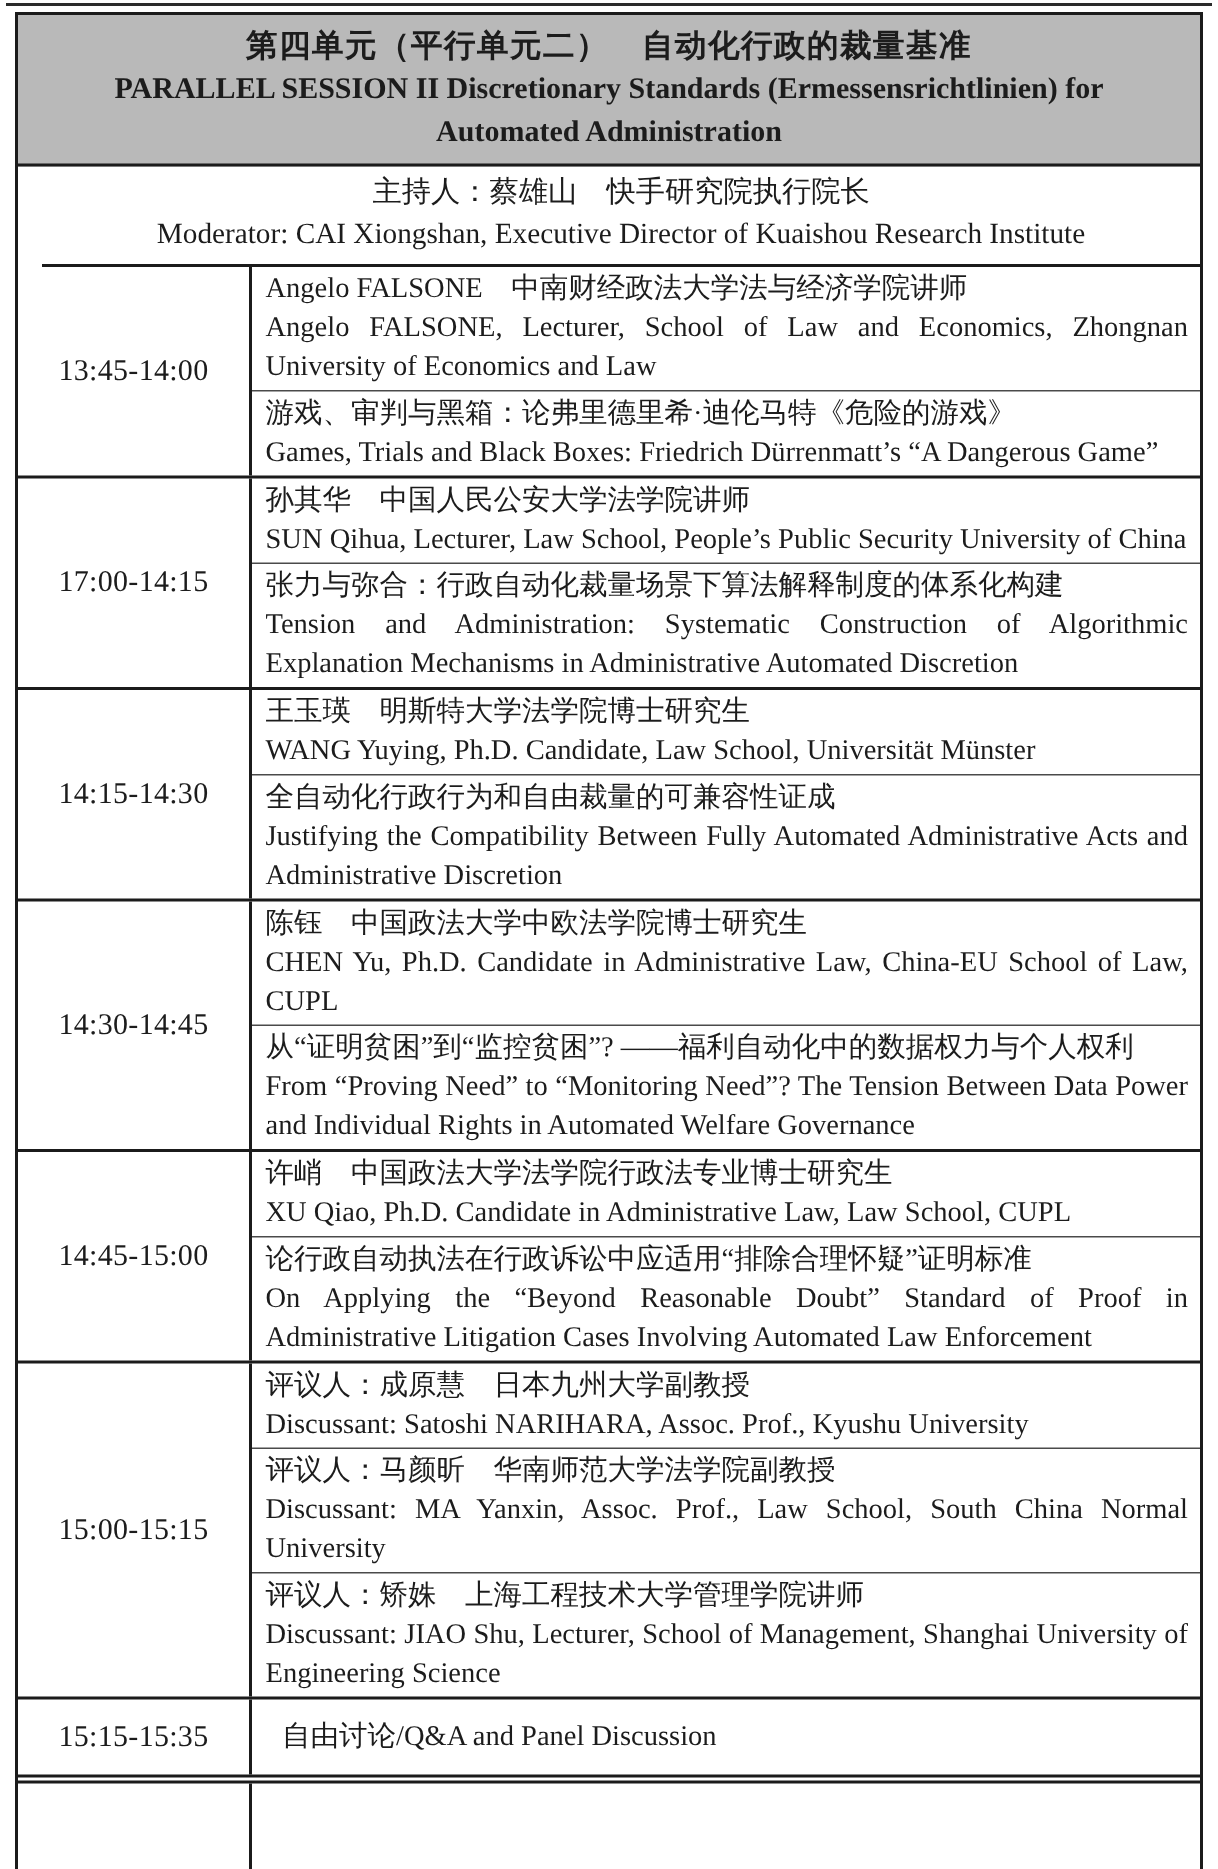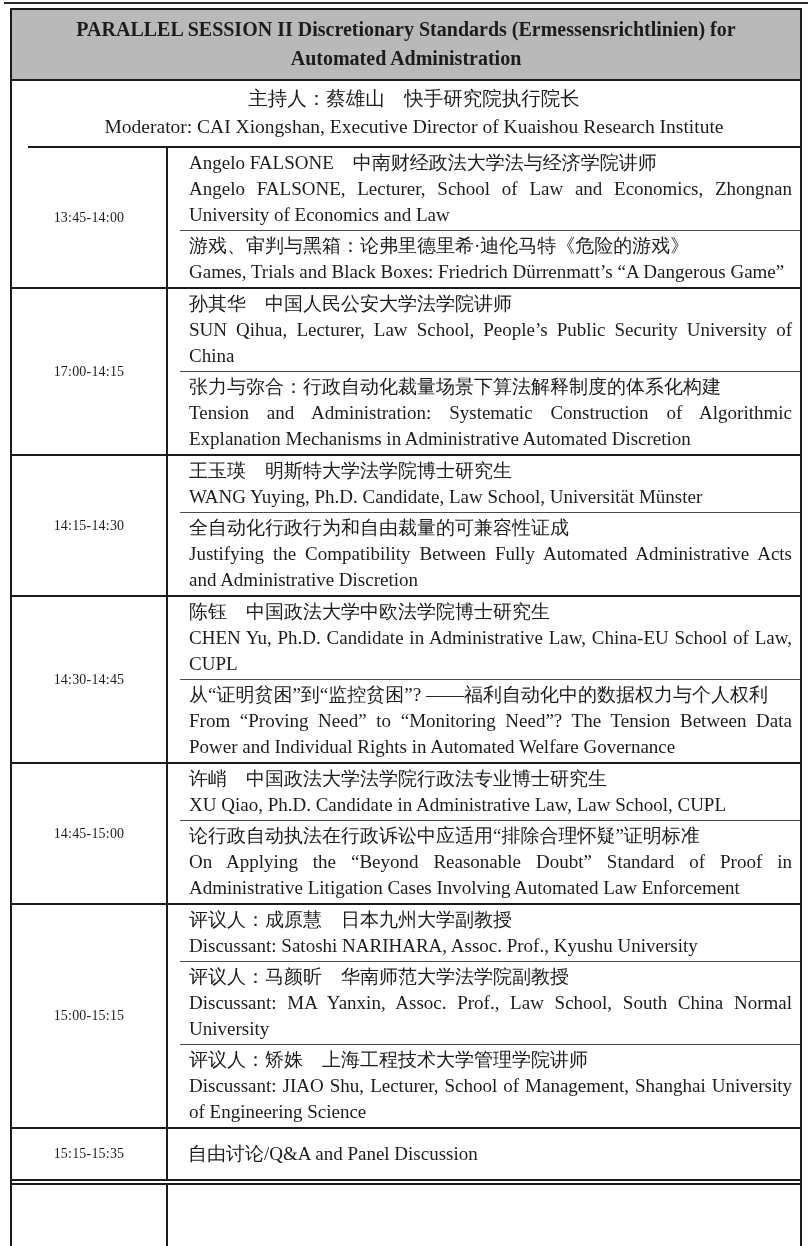--- a/index.html
+++ b/index.html
@@ -60,25 +60,25 @@
   }
   .slot + .slot { border-top: 2px solid #1b1b1b; }
   .slot.double-top { border-top: 6px double #1b1b1b; flex-direction: column; }
   .time-cell {
     flex: 0 0 156px;
     width: 156px;
     border-right: 2px solid #1b1b1b;
     display: flex;
     align-items: center;
     justify-content: center;
-    font-size: 14px;
+    font-size: 20px;
     letter-spacing: 0.2px;
   }
   .content-cell { flex: 1 1 auto; min-width: 0; }
-  .block { padding: 2px 8px 2px 9px; margin-left: 12px; }
+  .block { padding: 2px 8px 2px 9px; }
   .block + .block { border-top: 1px solid #4a4a4a; }
   .block p {
     font-size: 19px;
     line-height: 26px;
     text-align: justify;
   }
   .simple-cell {
     display: flex;
     align-items: center;
     padding: 12px 8px 12px 9px;
@@ -88,20 +88,21 @@
 </style>
 </head>
 <body>
 
 <div class="page">
   <div class="page-rule"></div>
 
   <div class="program-table">
 
     <div class="session-header" style="background: rgb(185, 185, 185);">
+      <p class="zh">第四单元（平行单元二）　自动化行政的裁量基准</p>
       <p class="en">PARALLEL SESSION II Discretionary Standards (Ermessensrichtlinien) for Automated Administration</p>
     </div>
 
     <div class="moderator-row">
       <p>主持人：蔡雄山　快手研究院执行院长</p>
       <p>Moderator: CAI Xiongshan, Executive Director of Kuaishou Research Institute</p>
     </div>
 
     <div class="slot">
       <div class="time-cell">13:45-14:00</div>

